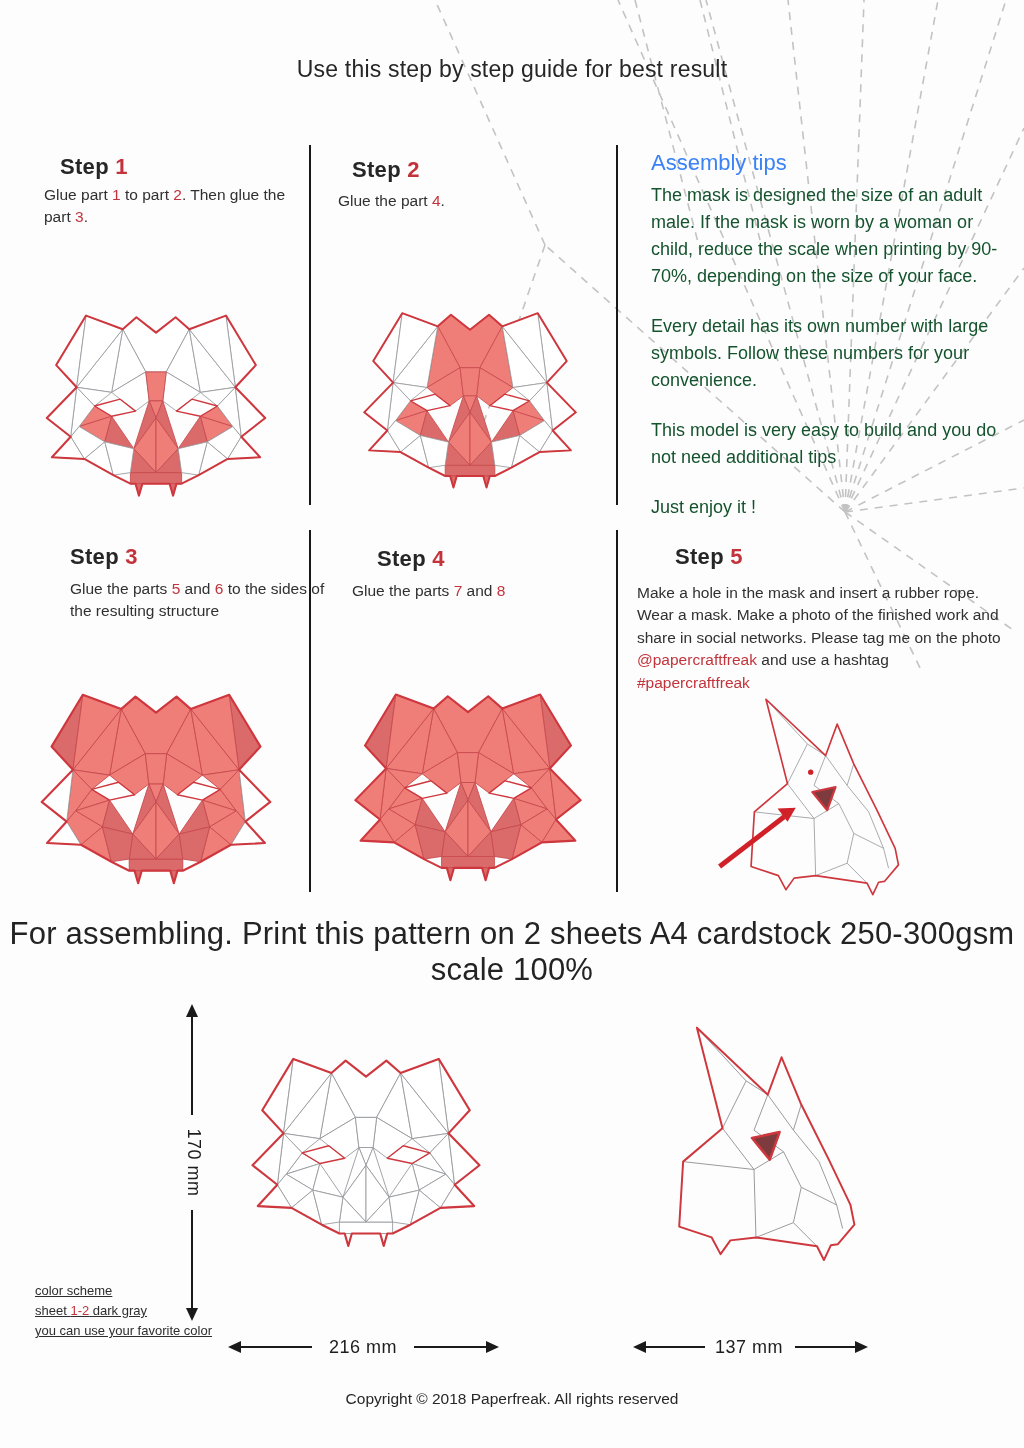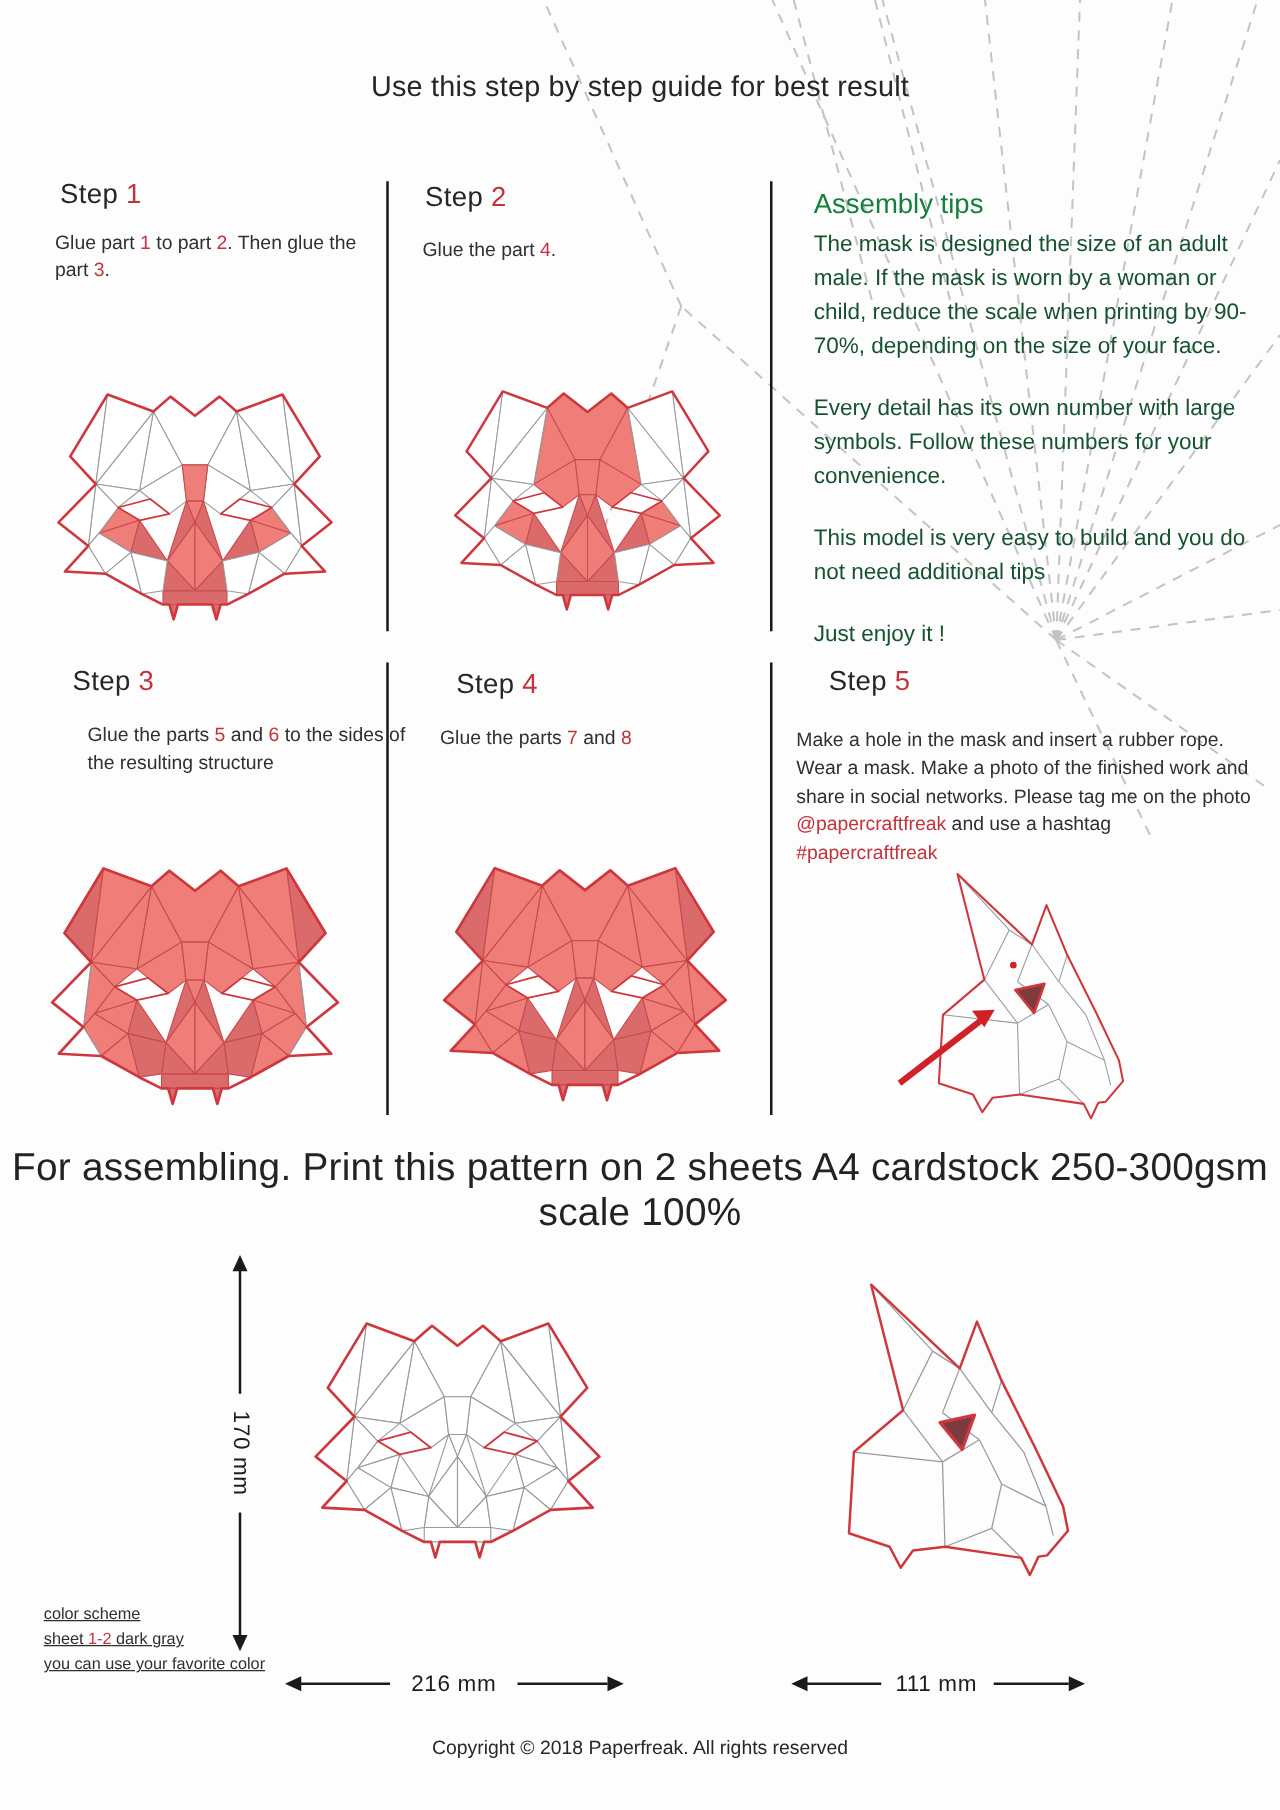--- a/index.html
+++ b/index.html
@@ -6,27 +6,27 @@
   .page{
     position:relative;width:1024px;height:1448px;background:#fdfdfd;overflow:hidden;
     font-family:"Liberation Sans",sans-serif;color:#2c2c2c;
   }
   .red{color:var(--accent,#c2333b);}
   .title{
     position:absolute;top:56px;left:0;width:100%;text-align:center;
     font-size:23px;font-weight:400;letter-spacing:.2px;margin:0;color:#262626;
   }
   .step-heading{
-    position:absolute;margin:0;font-size:22px;font-weight:400;letter-spacing:.3px;color:#262626;
+    position:absolute;margin:12px;font-size:22px;font-weight:700;letter-spacing:.3px;color:#262626;
   }
   .step-body{
     position:absolute;margin:0;font-size:15.5px;line-height:1.45;color:#303030;
   }
   .tips-heading{
-    position:absolute;margin:0;font-size:22px;font-weight:400;color:#15803d;
+    position:absolute;margin:0;font-size:22px;font-weight:400;color:#3b82f6;
   }
   .tips-body{position:absolute;font-size:18px;line-height:1.5;color:#14532d;}
   .tips-body p{margin:0 0 23px 0;}
   .vline{position:absolute;width:2px;background:#181818;}
   .mask-box{position:absolute;}
   .mask-box svg{width:100%;height:100%;display:block;}
   .print-note{
     position:absolute;top:916px;left:0;width:100%;text-align:center;margin:0;
     font-size:31px;font-weight:400;letter-spacing:.2px;color:#232323;
   }
@@ -406,21 +406,21 @@
     </div>
 
   <div class="arrow-left" style="left:228px;top:1341px;"></div>
   <div class="dim-line" style="left:240px;top:1346px;width:72px;height:2px;"></div>
   <div class="dim-label" style="position:absolute;left:320px;top:1337px;width:86px;text-align:center;">216 mm</div>
   <div class="dim-line" style="left:414px;top:1346px;width:72px;height:2px;"></div>
   <div class="arrow-right" style="left:486px;top:1341px;"></div>
 
   <div class="arrow-left" style="left:633px;top:1341px;"></div>
   <div class="dim-line" style="left:645px;top:1346px;width:60px;height:2px;"></div>
-  <div class="dim-label" style="position:absolute;left:711px;top:1337px;width:76px;text-align:center;">111 mm</div>
+  <div class="dim-label" style="position:absolute;left:711px;top:1337px;width:76px;text-align:center;">137 mm</div>
   <div class="dim-line" style="left:795px;top:1346px;width:60px;height:2px;"></div>
   <div class="arrow-right" style="left:855px;top:1341px;"></div>
 
   <div class="color-note">
       <div><span>color  scheme</span></div>
       <div><span>sheet  </span><span class="red">1-2</span><span> dark gray</span></div>
       <div><span>you can use your favorite color</span></div>
     </div>
 
   <p class="copyright">Copyright © 2018 Paperfreak. All rights reserved</p>

